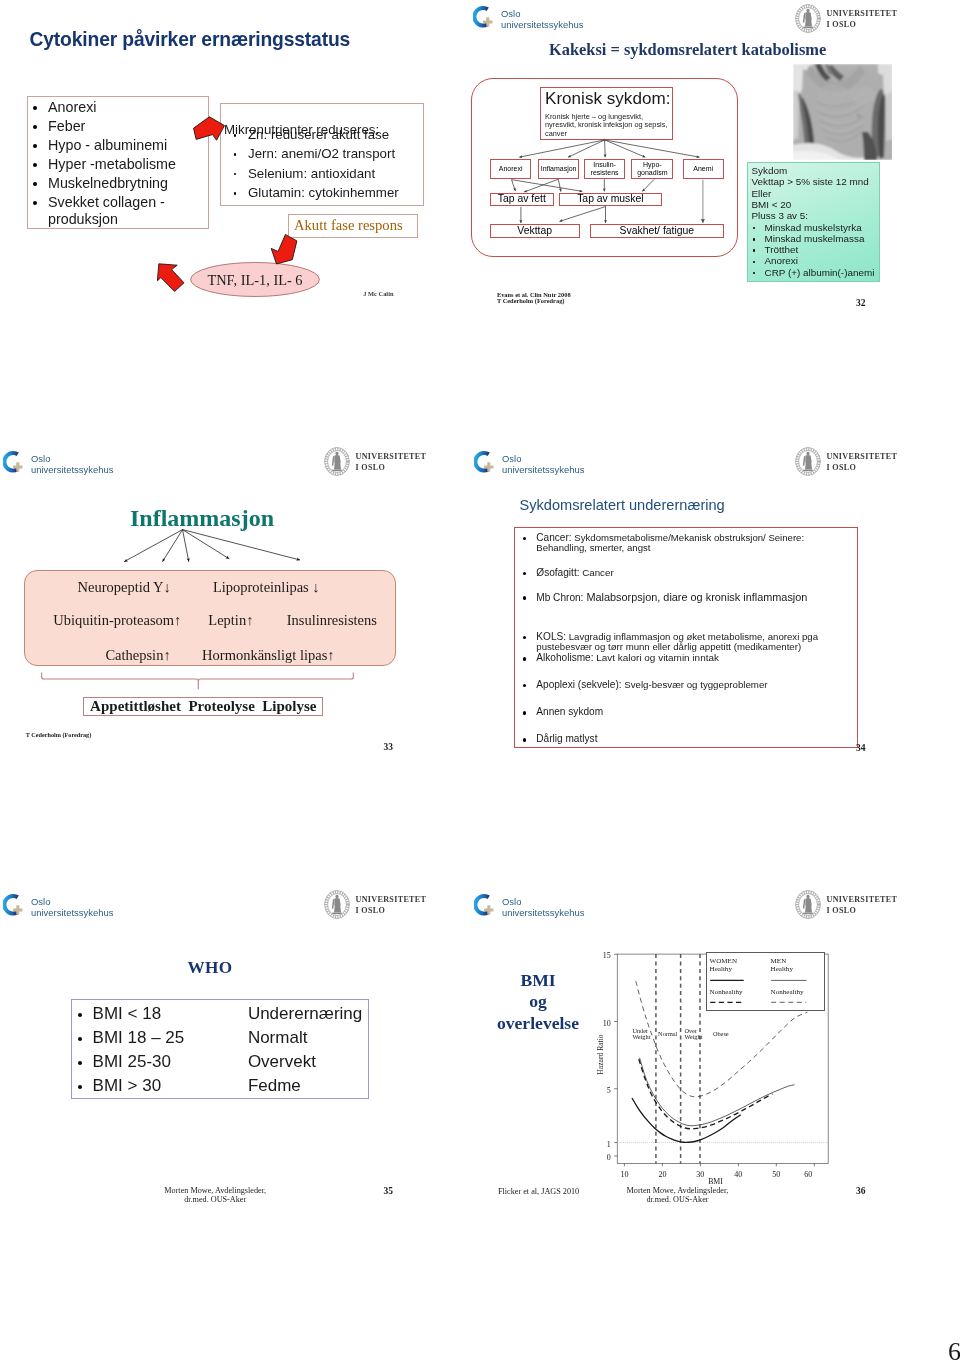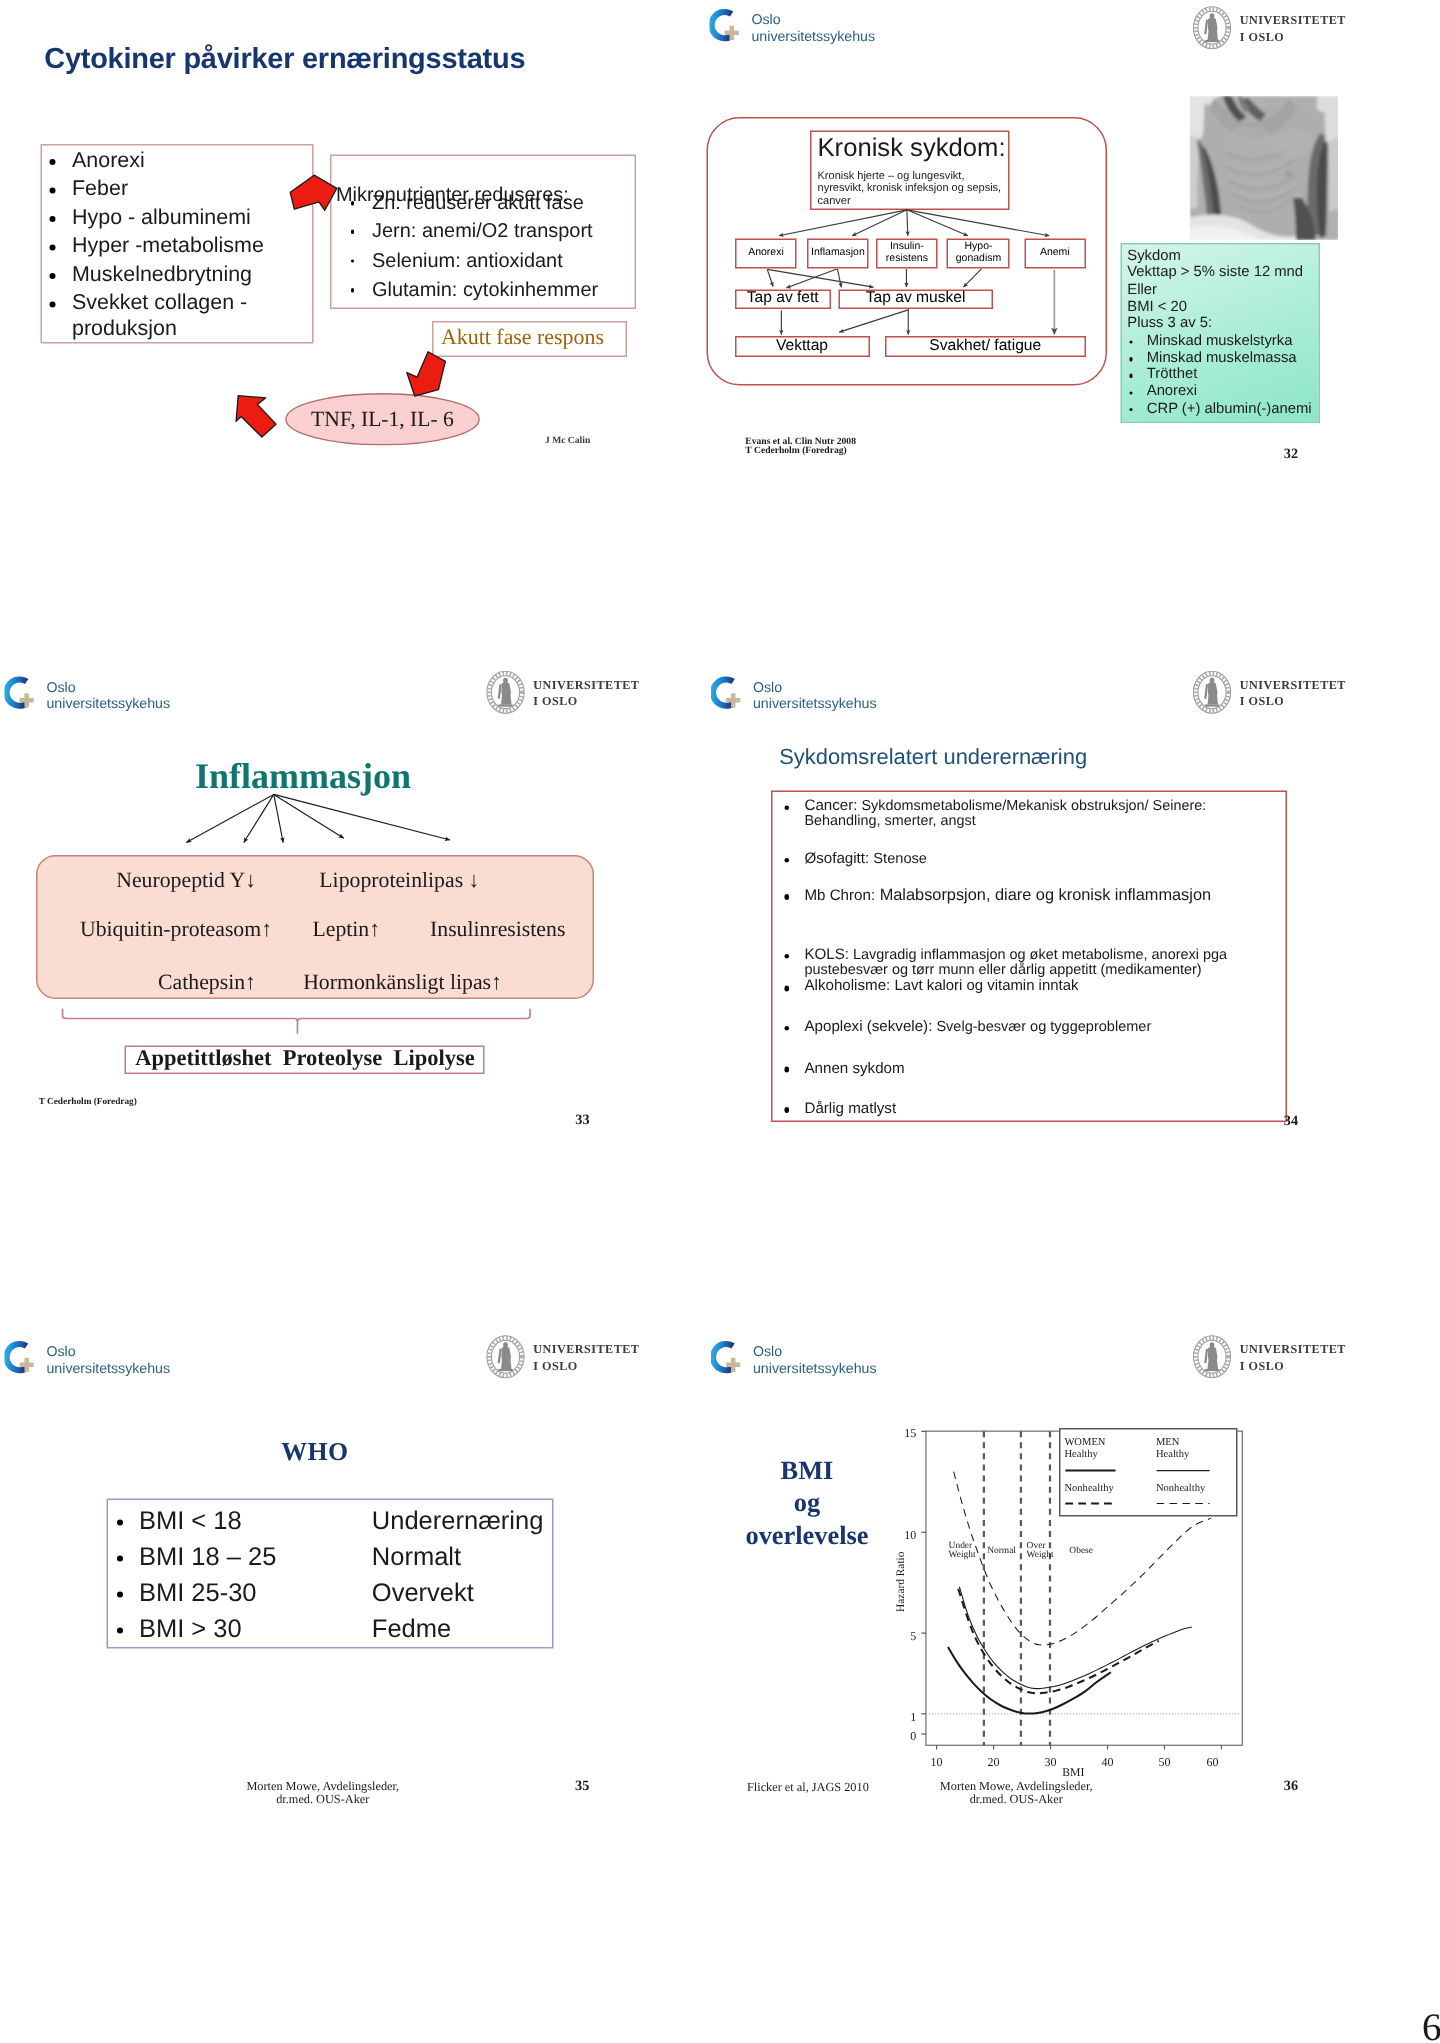--- a/index.html
+++ b/index.html
@@ -146,20 +146,21 @@
       <path d="M10.4 8.6 q2.6 -1.4 5.2 0 l1.1 6.4 q-0.6 1.5 -0.2 3.0 l0.5 4.6 h-7.0 l0.5 -4.6 q0.4 -1.5 -0.2 -3.0 Z"></path>
       <rect x="8.2" y="22.6" width="9.6" height="1.5"></rect>
       <path d="M9.0 9.0 l-1.2 9.6 l1.5 0.2 l1.1 -9.4 Z"></path>
     </g>
   </svg>
   <div class="uio-txt" style="font-size:8.1px;left:31.5px;top:5.2px;">
         <span>UNIVERSITETET</span>
         <span>I OSLO</span>
       </div>
 </div>
+  <div class="title-nav" style="left:549px;top:40px;font-family:&quot;Liberation Serif&quot;,serif;font-size:16.4px;white-space:nowrap;">Kakeksi = sykdomsrelatert katabolisme</div>
   <div style="position:absolute;left:470.8px;top:77.9px;width:266.8px;height:179.3px;border:1px solid #C0504D;border-radius:22px;box-sizing:border-box;background:#fff;"></div>
   <div style="position:absolute;left:540.2px;top:87.2px;width:132.4px;height:52.5px;border:1px solid #C0504D;box-sizing:border-box;background:#fff;"></div>
   <div style="position:absolute;left:545px;top:89.3px;font-size:17.1px;color:#1a1a1a;white-space:nowrap;">Kronisk sykdom:</div>
   <div style="position:absolute;left:545px;top:112.5px;width:132px;font-size:7.35px;color:#1a1a1a;line-height:8.5px;white-space:pre-line;">Kronisk hjerte – og lungesvikt,
 nyresvikt, kronisk infeksjon og sepsis,
 canver</div>
   <svg style="position:absolute;left:0;top:0;pointer-events:none;" width="960" height="320" viewBox="0 0 960 320">
     <defs>
         <marker id="ah32" viewBox="0 0 10 10" refX="9.2" refY="5" markerWidth="4.4" markerHeight="4.4" orient="auto-start-reverse">
           <path d="M0 0.6 L9.6 5 L0 9.4 L1.9 5 Z" fill="#3a3a3a"></path>
@@ -366,21 +367,21 @@
     </g>
   </svg>
   <div class="uio-txt" style="font-size:8.1px;left:31.5px;top:5.2px;">
         <span>UNIVERSITETET</span>
         <span>I OSLO</span>
       </div>
 </div>
   <div style="position:absolute;left:519.5px;top:496.8px;font-size:14.6px;color:#1F4E79;white-space:nowrap;">Sykdomsrelatert underernæring</div>
   <div class="lbox" style="left:513.6px;top:526.6px;width:344.9px;height:221.8px;"></div>
   <div style="position:absolute;left:536.3px;top:533.0px;width:282px;font-size:10.1px;color:#1a1a1a;line-height:10.4px;"><span class="bullet-dot" style="left:-13.7px;top:4.0px;width:3.4px;height:3.4px;"></span><span>Cancer:</span><span style="font-size: 9.6px; text-align: center;"> Sykdomsmetabolisme/Mekanisk obstruksjon/ Seinere: Behandling, smerter, angst</span></div>
-  <div style="position:absolute;left:536.3px;top:568.0px;width:312px;font-size:10.1px;color:#1a1a1a;line-height:10.4px;"><span class="bullet-dot" style="left:-13.7px;top:4.0px;width:3.4px;height:3.4px;"></span><span>Øsofagitt:</span><span style="font-size: 9.75px;"> Stenose</span></div>
+  <div style="position:absolute;left:536.3px;top:568.0px;width:312px;font-size:10.1px;color:#1a1a1a;line-height:10.4px;"><span class="bullet-dot" style="left:-13.7px;top:4.0px;width:3.4px;height:3.4px;"></span><span>Øsofagitt:</span><span style="font-size: 9.75px;"> Cancer</span></div>
   <div style="position:absolute;left:536.3px;top:592.3px;width:312px;font-size:10.1px;color:#1a1a1a;line-height:10.4px;"><span class="bullet-dot" style="left:-13.7px;top:4.0px;width:3.4px;height:3.4px;"></span><span>Mb Chron:</span><span style="font-size: 10.9px;"> Malabsorpsjon, diare og kronisk inflammasjon</span></div>
   <div style="position:absolute;left:536.3px;top:615.8px;width:305px;font-size:10.1px;color:#1a1a1a;line-height:10.4px;margin-top:16px;"><span class="bullet-dot" style="left:-13.7px;top:4.0px;width:3.4px;height:3.4px;"></span><span>KOLS:</span><span style="font-size: 9.65px;"> Lavgradig inflammasjon og øket metabolisme, anorexi pga pustebesvær og tørr munn eller dårlig appetitt (medikamenter)</span></div>
   <div style="position:absolute;left:536.3px;top:653.2px;width:312px;font-size:10.1px;color:#1a1a1a;line-height:10.4px;"><span class="bullet-dot" style="left:-13.7px;top:4.0px;width:3.4px;height:3.4px;"></span><span>Alkoholisme:</span><span style="font-size: 9.95px;"> Lavt kalori og vitamin inntak</span></div>
   <div style="position:absolute;left:536.3px;top:679.5px;width:312px;font-size:10.1px;color:#1a1a1a;line-height:10.4px;"><span class="bullet-dot" style="left:-13.7px;top:4.0px;width:3.4px;height:3.4px;"></span><span>Apoplexi (sekvele):</span><span style="font-size: 9.7px;"> Svelg-besvær og tyggeproblemer</span></div>
   <div style="position:absolute;left:536.3px;top:707.2px;width:312px;font-size:10.1px;color:#1a1a1a;line-height:10.4px;"><span class="bullet-dot" style="left:-13.7px;top:4.0px;width:3.4px;height:3.4px;"></span><span>Annen sykdom</span><span style="font-size: 8.45px;"></span></div>
   <div style="position:absolute;left:536.3px;top:734.2px;width:312px;font-size:10.1px;color:#1a1a1a;line-height:10.4px;"><span class="bullet-dot" style="left:-13.7px;top:4.0px;width:3.4px;height:3.4px;"></span><span>Dårlig matlyst</span><span style="font-size: 8.45px;"></span></div>
   <div class="serif" style="position:absolute;left:855.9px;top:742.5px;font-size:9.5px;font-weight:bold;color:#1a1a1a;">34</div>
 </div>
 
 <div class="slide s35" style="left:0;top:0;width:960px;height:1362px;">

